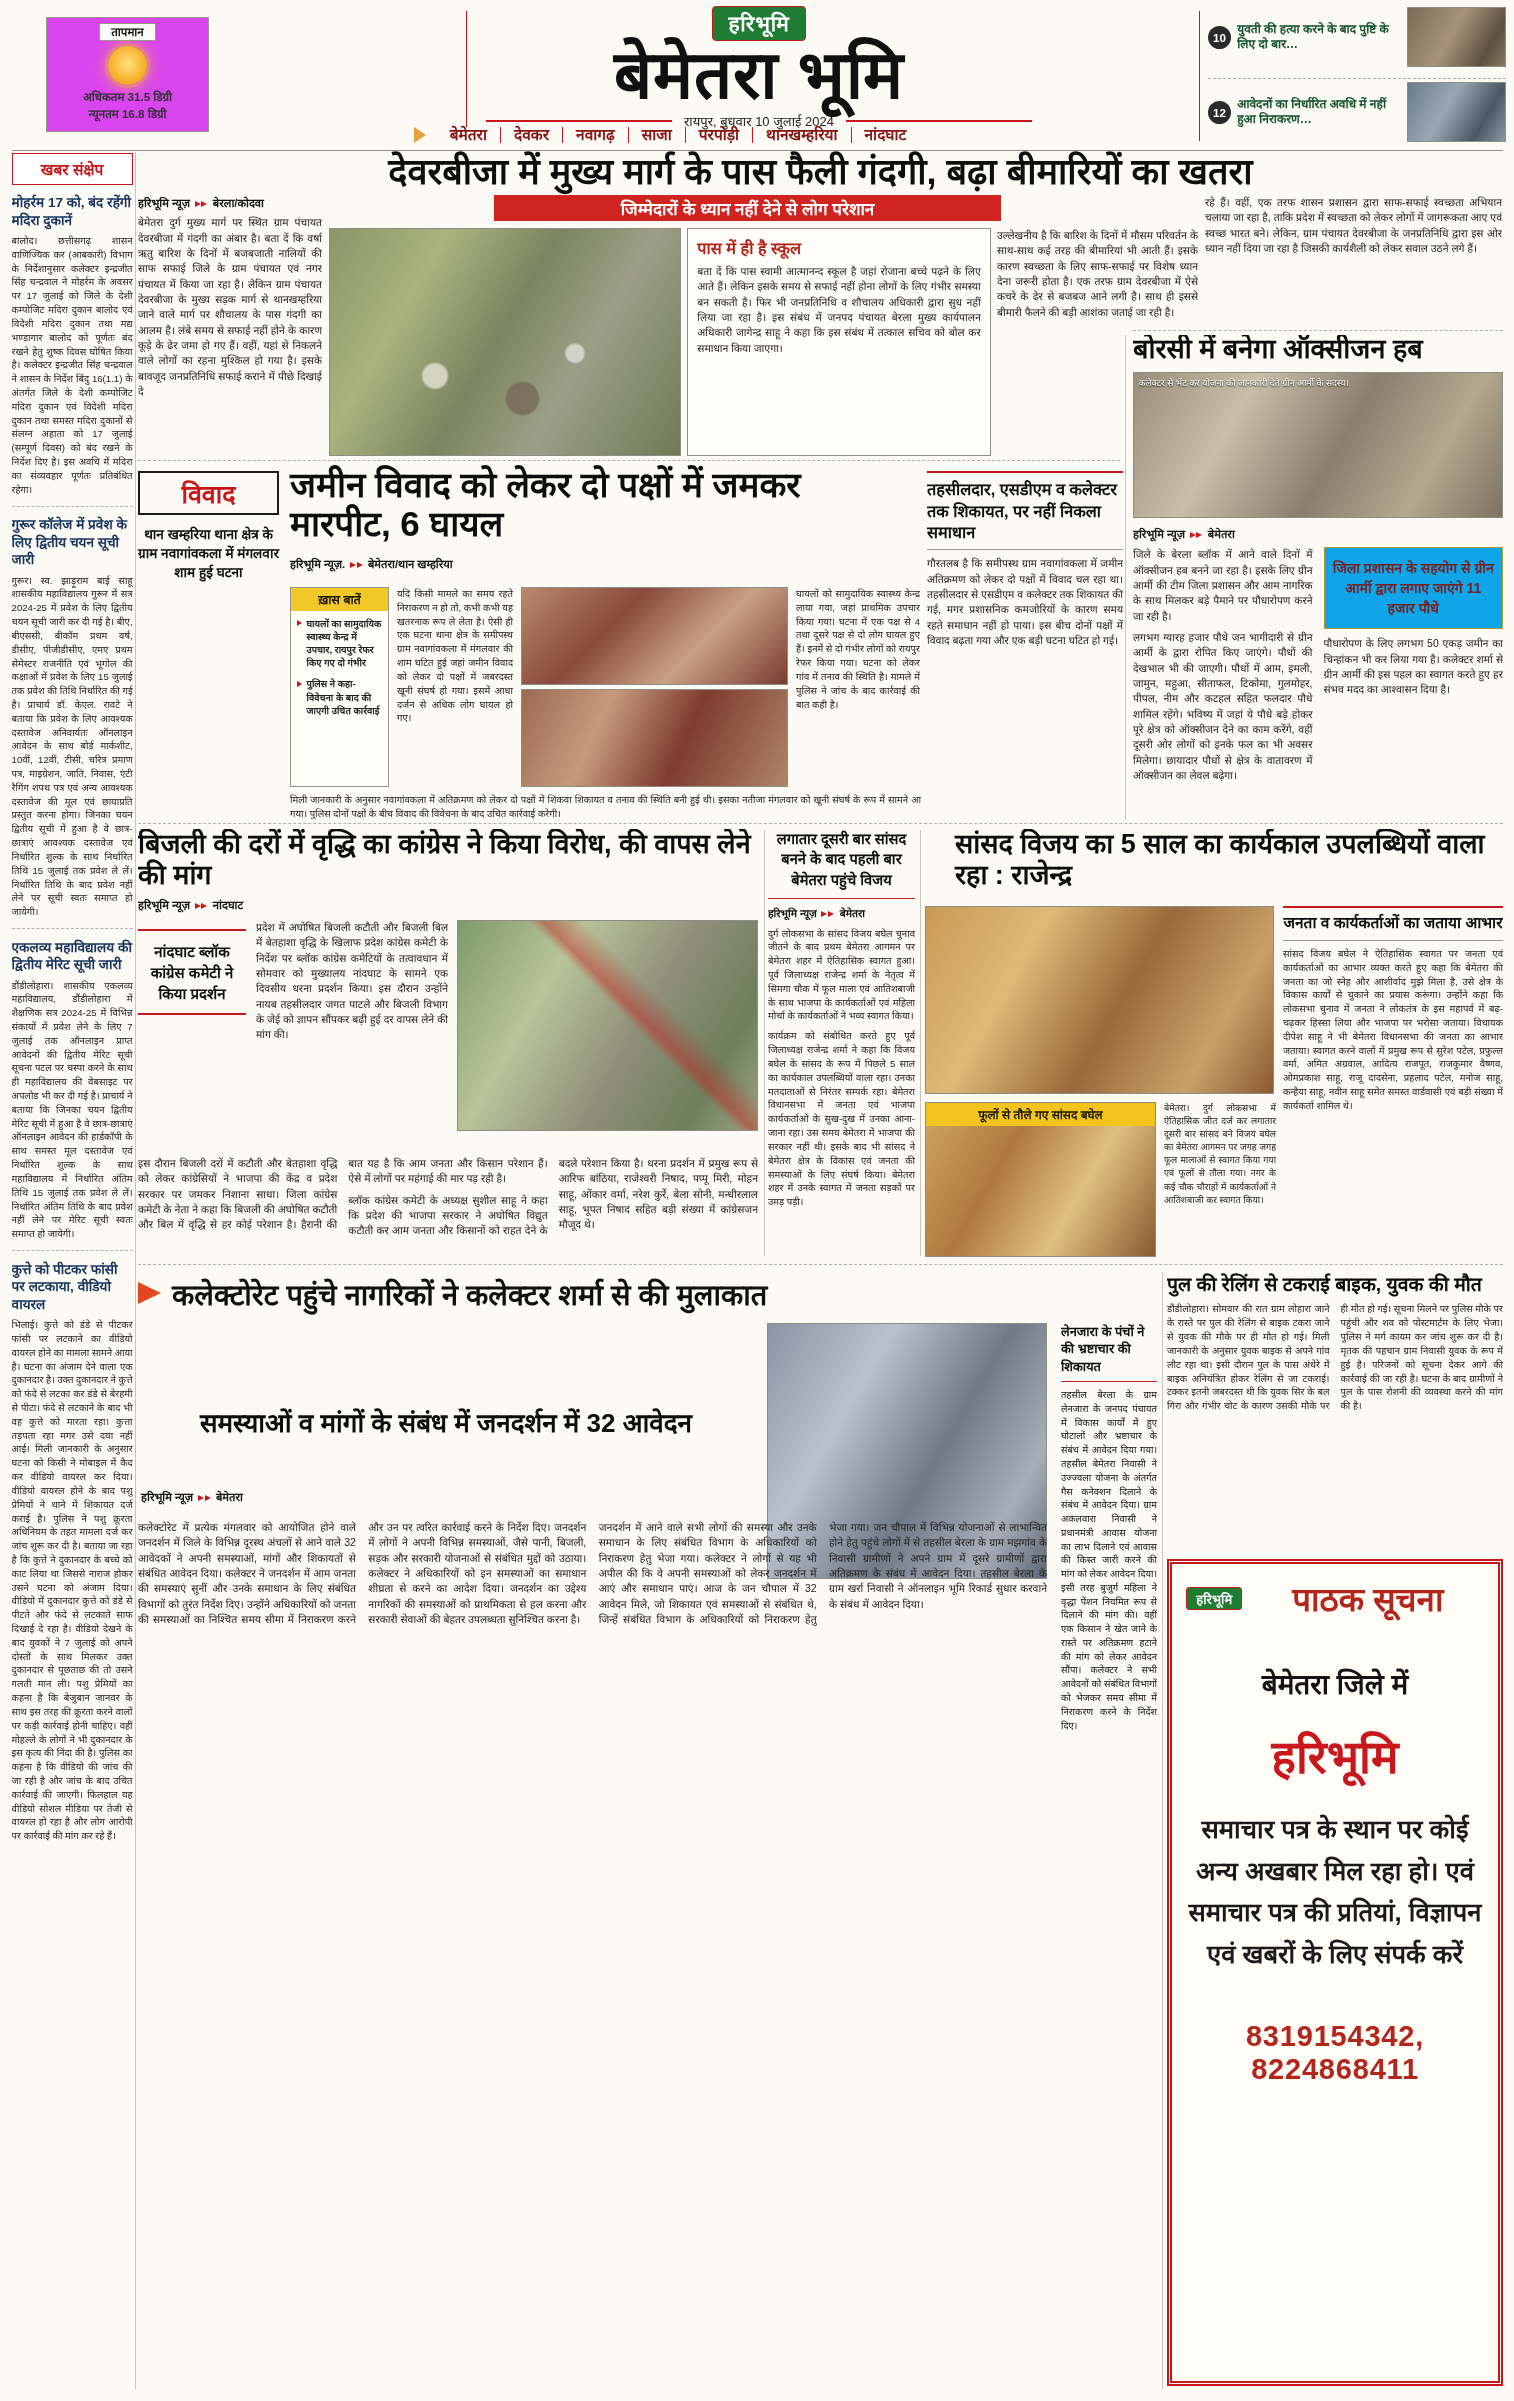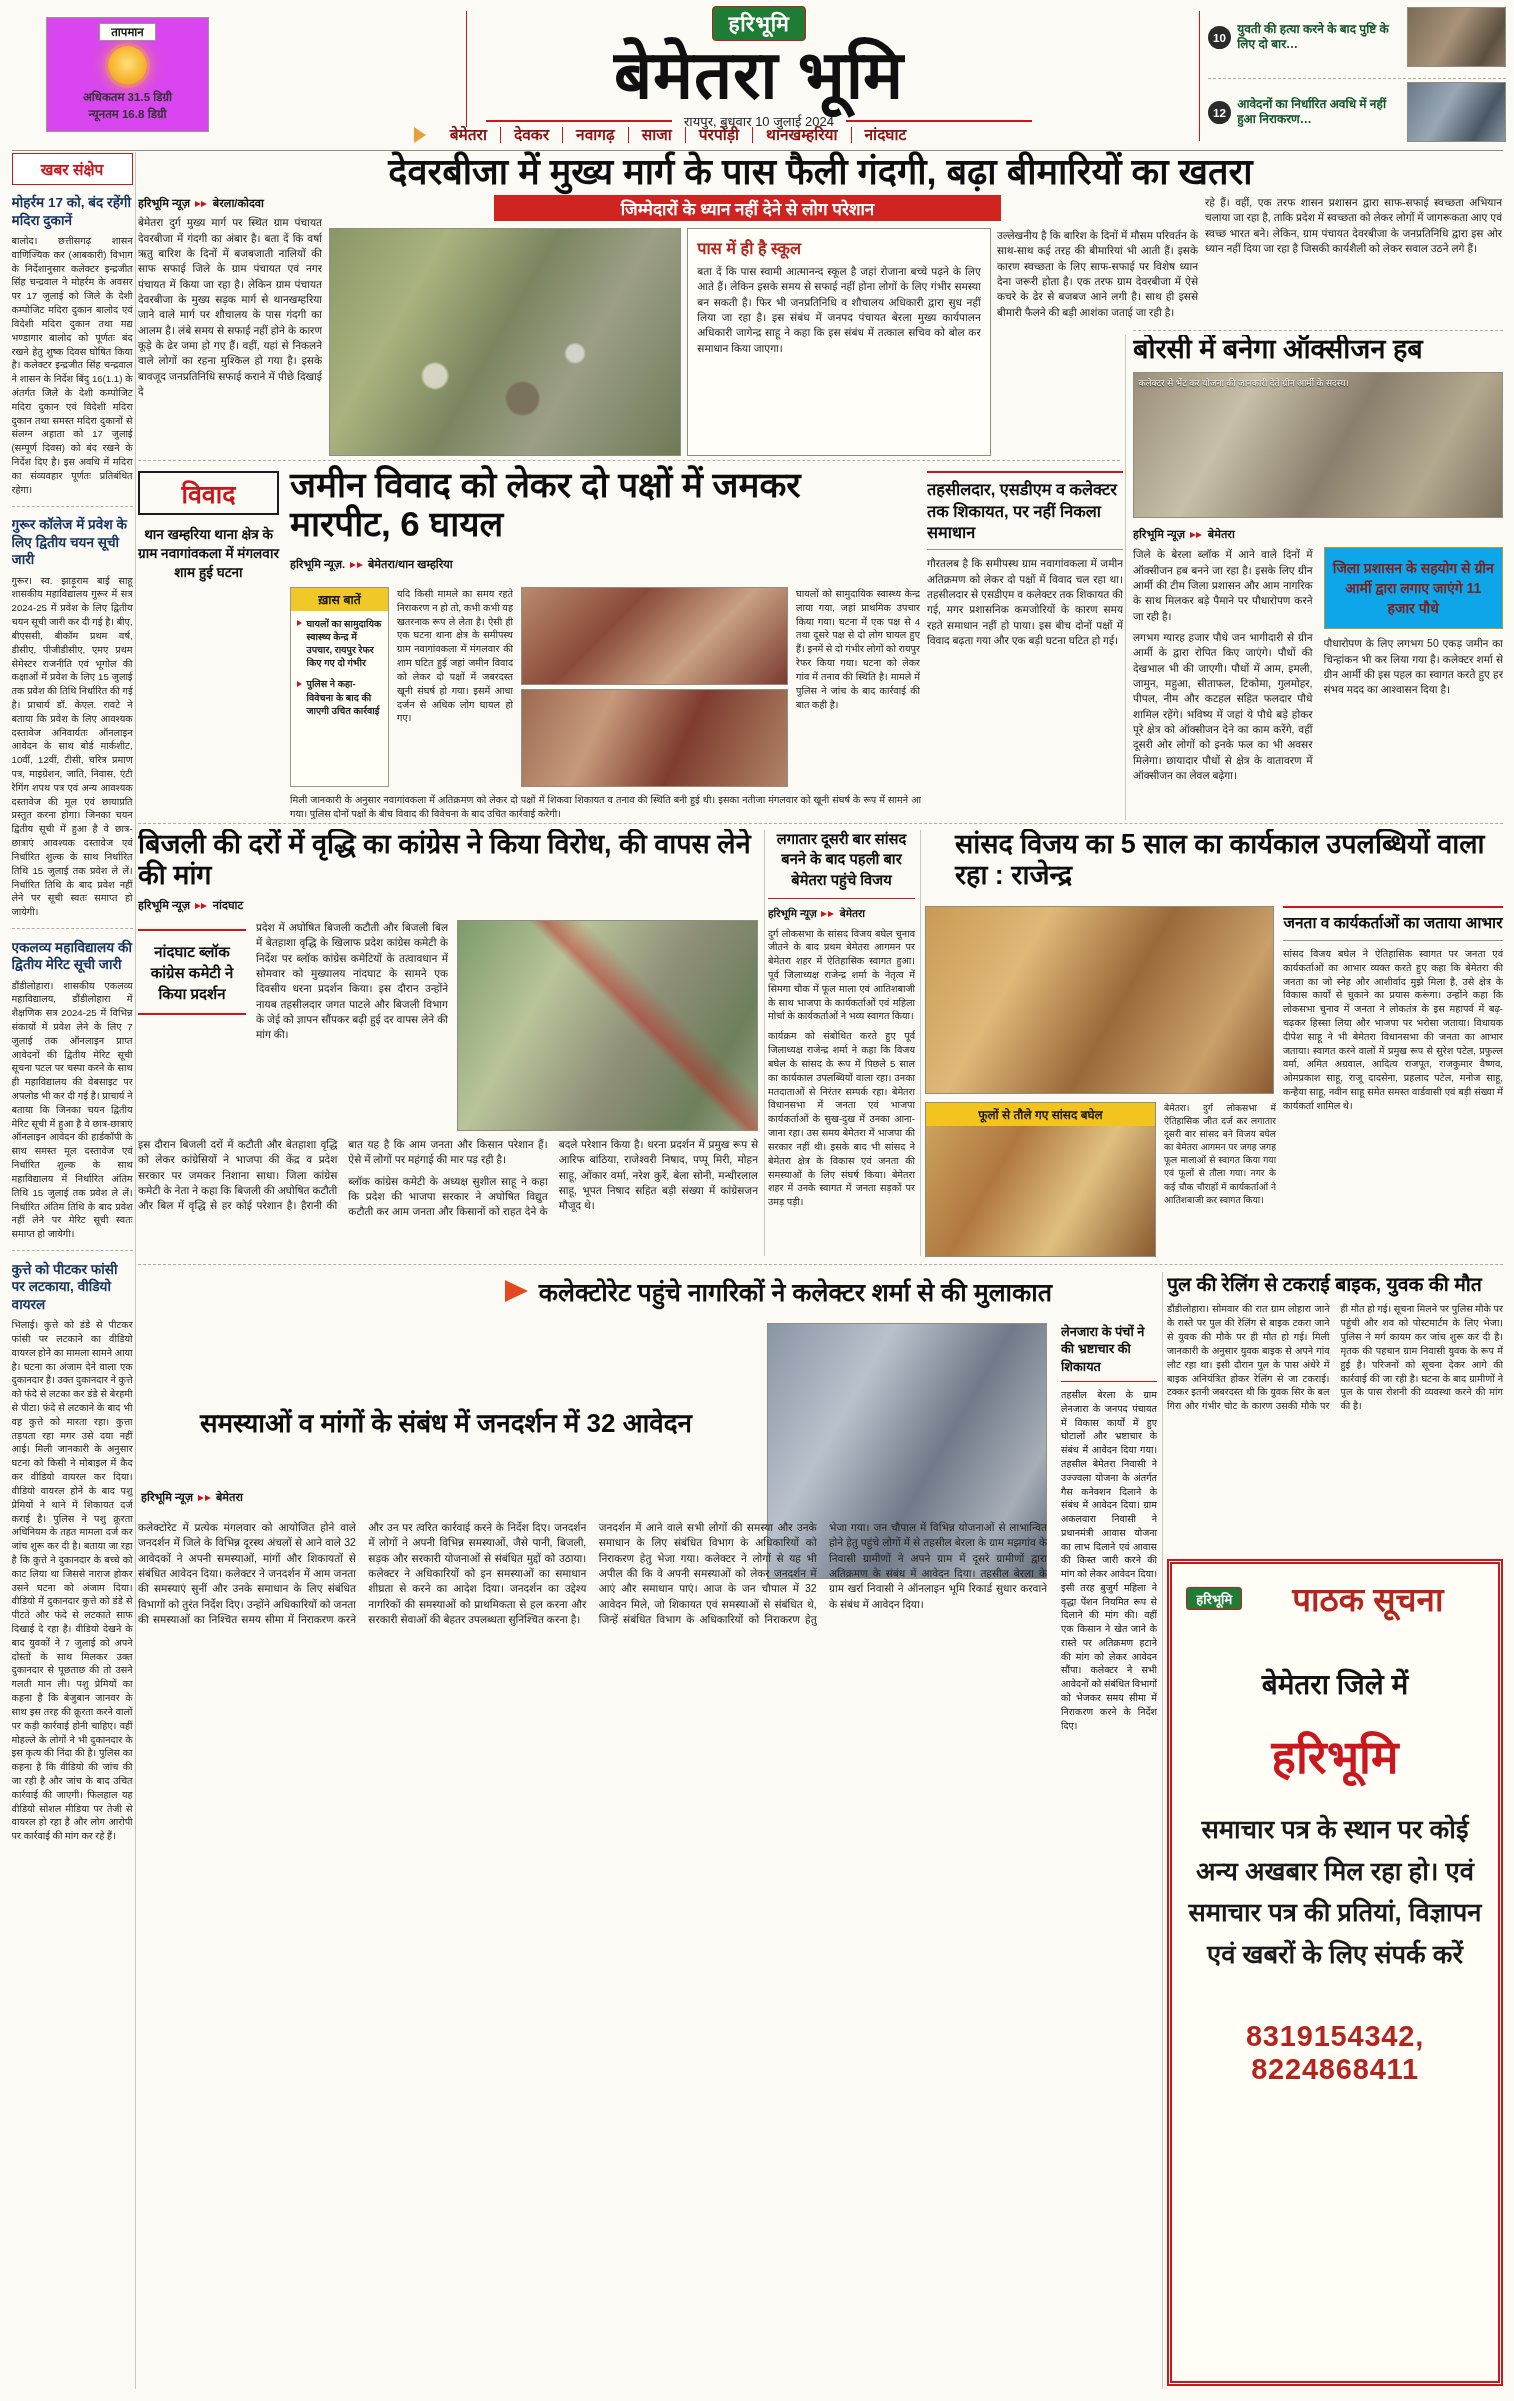--- a/index.html
+++ b/index.html
@@ -93,21 +93,21 @@
   .highlight-box{background:#0ea5e9;border:0.8px solid #b39b2e;color:#7a1f1f;font-weight:800;font-size:14px;text-align:center;padding:9.3px 6.2px;line-height:1.45;margin-bottom:7.7px;}
 
   
   .bijli{left:138px;top:829px;width:620px;height:428px;overflow:hidden;}
   .bijli-h{font-size:27px;font-weight:800;line-height:1.15;color:#0d0d0d;}
   .bijli-row{position:relative;height:211px;margin-top:7.7px;}
   .b-side{position:absolute;left:0;top:9.3px;width:108px;border-top:2.3px solid #c8181d;border-bottom:2.3px solid #c8181d;padding:9.3px 3.1px;font-size:15px;font-weight:800;text-align:center;line-height:1.4;color:#101010;}
   .b-c1{position:absolute;left:118px;top:0;width:192px;height:211px;overflow:hidden;}
   .b-photo{position:absolute;left:319px;top:0;width:301px;height:211px;}
   .ph-protest{background:linear-gradient(45deg,transparent 55%,rgba(200,30,30,.45) 58%,transparent 66%),linear-gradient(120deg,#7d9a6b 0%,#b9c49a 30%,#8f8f78 58%,#6e7f5c 82%,#9aa584 100%);}
-  .b-cols{margin-top:6px;columns:3;column-gap:11px;height:116px;overflow:hidden;}
+  .b-cols{margin-top:25px;columns:3;column-gap:11px;height:116px;overflow:hidden;}
   .b-cols p{margin-bottom:6.2px;}
 
   
   .arrival{left:768px;top:829px;width:147px;height:428px;overflow:hidden;}
   .arrival-kicker{font-size:14.7px;font-weight:800;line-height:1.38;text-align:center;color:#101010;border-bottom:1.5px solid #c8181d;padding-bottom:7.7px;}
   .arrival .byline{margin:7px 0;font-size:10.5px;}
   .arrival p{margin-bottom:6.2px;}
 
   
   .vijay{left:925px;top:829px;width:578px;height:428px;overflow:hidden;padding-left:30px;}
@@ -116,21 +116,21 @@
   .ph-crowd{background:linear-gradient(120deg,#c99a55 0%,#e0b878 28%,#9a6a3a 55%,#caa06a 80%,#8a5a30 100%);}
   .vijay-right{position:absolute;left:358px;top:77px;width:220px;height:350px;overflow:hidden;}
   .vijay-subhead{font-size:15.5px;font-weight:800;text-align:center;line-height:1.35;border-top:2.3px solid #c8181d;border-bottom:0.8px solid #9a978a;padding:5.4px 0;margin-bottom:6.2px;color:#101010;}
   .vijay-photo2{position:absolute;left:0;top:273px;width:231px;height:155px;}
   .ph-weigh{background:linear-gradient(120deg,#d0a860 0%,#b07840 35%,#e0c080 65%,#8a5a30 100%);}
   .vijay-cap-band{position:absolute;left:0;top:0;right:0;height:23px;background:#f2c41d;color:#201a00;font-size:12px;font-weight:800;display:flex;align-items:center;justify-content:center;}
   .vijay-capcol{position:absolute;left:239px;top:273px;width:112px;height:155px;overflow:hidden;}
 
   
   .jan{left:138px;top:1272px;width:1019px;height:1117px;overflow:hidden;}
-  .jan-band{width:914px;display:flex;align-items:center;justify-content:flex-end;font-size:25px;font-weight:800;color:#101010;margin-top:1.5px;}
+  .jan-band{width:914px;display:flex;align-items:center;justify-content:flex-start;font-size:29px;font-weight:800;color:#101010;margin-top:1.5px;}
   .flag-icon{width:0;height:0;border-top:11px solid transparent;border-bottom:11px solid transparent;border-left:23px solid #e2491f;margin-right:11px;}
   .jan-photo{position:absolute;left:629px;top:51px;width:280px;height:256px;}
   .ph-meeting{background:linear-gradient(120deg,#8a95a5 0%,#b9c2cc 30%,#707a88 58%,#a7aeb8 82%,#5d6876 100%);}
   .jan-h{position:absolute;left:0;top:136px;width:616px;text-align:center;font-size:26px;font-weight:800;line-height:1.2;color:#0d0d0d;}
   .jan-byline{position:absolute;left:3.1px;top:217px;}
   .jan-body{position:absolute;left:0;top:248px;width:909px;height:861px;columns:4;column-gap:12.4px;overflow:hidden;}
   .jan-body p{margin-bottom:7px;}
   .jan-side{position:absolute;left:923px;top:51px;width:96px;height:1061px;overflow:hidden;}
   .jan-side-h{font-size:12.8px;font-weight:800;line-height:1.35;color:#101010;border-bottom:1.5px solid #c8181d;padding-bottom:6.2px;margin-bottom:6.2px;}
   .jan-side p{font-size:9.5px;line-height:1.45;}

